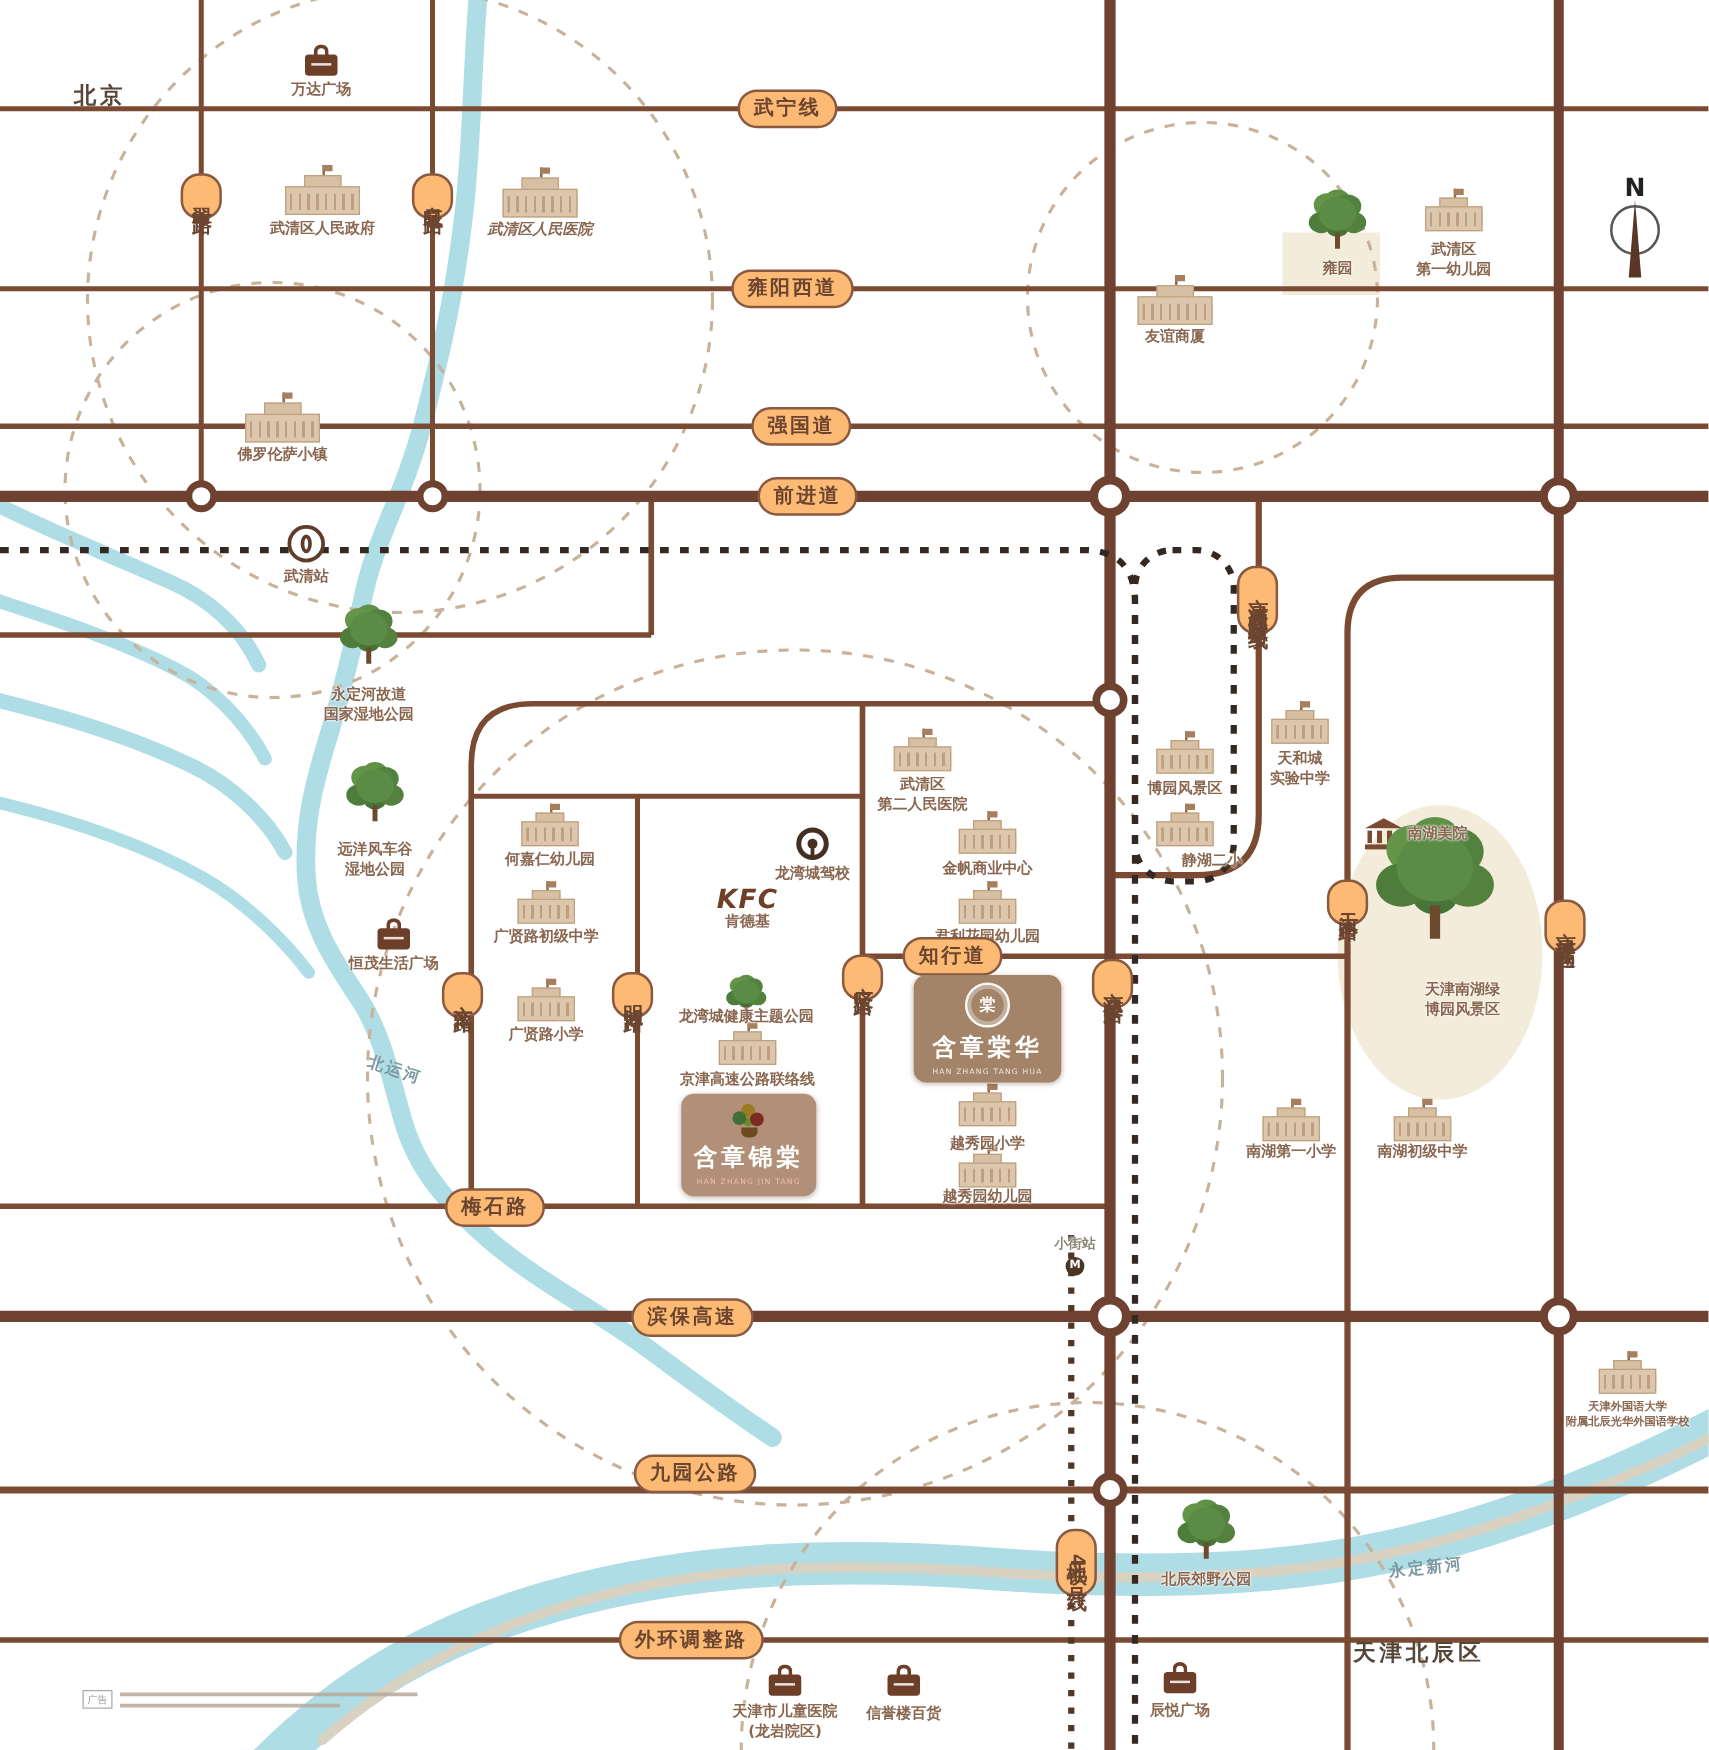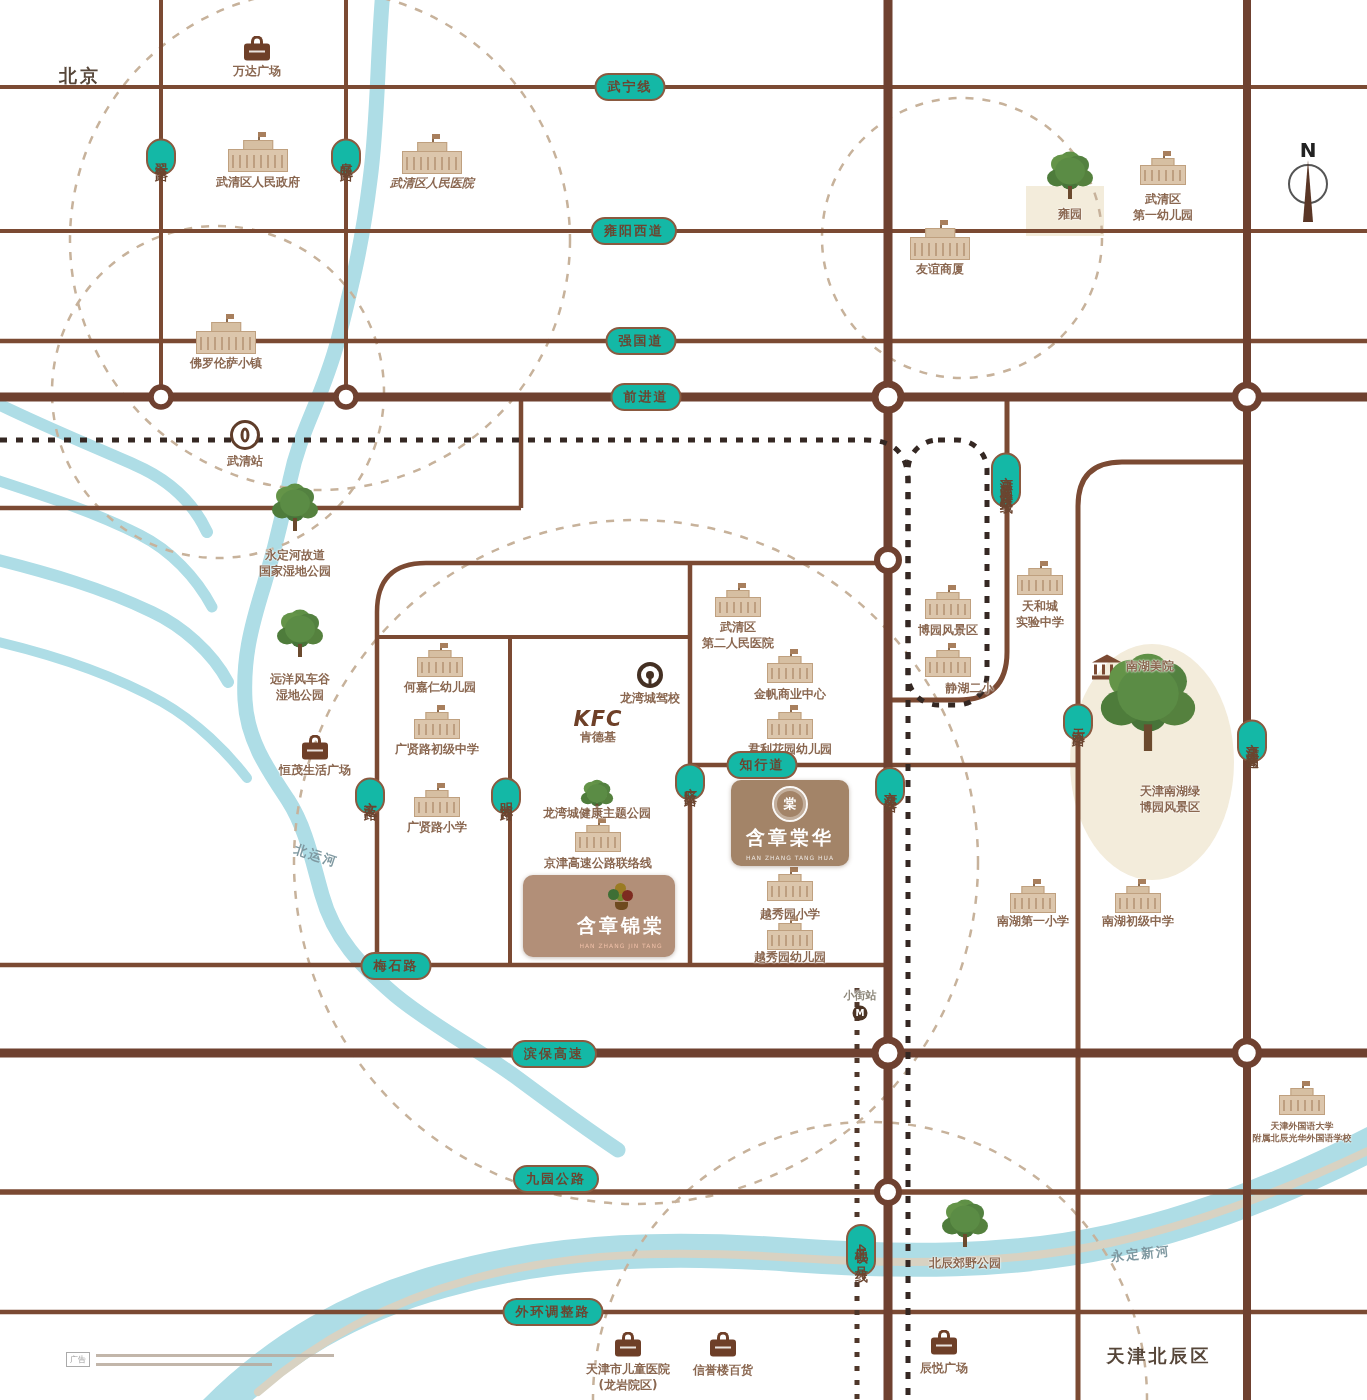--- a/index.html
+++ b/index.html
@@ -1,22 +1,22 @@
 <!DOCTYPE html>
 <html><head>
 <meta charset="utf-8">
 <style>
   html,body{margin:0;padding:0;background:#fff;}
   .stage{position:relative;width:1367px;height:1400px;background:#fff;overflow:hidden;
          font-family:"DejaVu Sans",sans-serif;}
   .stage svg{position:absolute;left:0;top:0;}
   #overlay{position:absolute;left:0;top:0;width:100%;height:100%;}
   
-  .pill{position:absolute;transform:translate(-50%,-50%);background:#14b8a6;border:2px solid #8a5a40;
-        border-radius:16px;color:#6b4530;font-weight:bold;font-size:13px;letter-spacing:2px;
+  .pill{position:absolute;transform:translate(-50%,-50%);background:#fdba74;border:2px solid #8a5a40;
+        border-radius:16px;color:#6b4530;font-weight:bold;font-size:16px;letter-spacing:2px;
         padding:3px 11px;white-space:nowrap;box-sizing:border-box;text-align:center;z-index:6;}
   .pill.v{writing-mode:vertical-rl;padding:12px 4px;letter-spacing:3px;border-radius:15px;}
   
   .poi{position:absolute;transform:translate(-50%,-50%);z-index:4;}
   .poi-label{position:absolute;transform:translate(-50%,0);color:#8a6750;font-weight:bold;
              font-size:12px;line-height:1.3;text-align:center;white-space:nowrap;z-index:5;
              text-shadow:0 0 2px #fff,0 0 2px #fff;}
   .poi-label.sm{font-size:9px;}
   .poi-label.right{transform:translate(0,-50%);text-align:left;}
   .poi-label.above{transform:translate(-50%,-100%);color:#8c8679;font-size:11px;}
@@ -544,29 +544,29 @@
       </div>
       <div class="poi" style="left: 944px; top: 1342px;">
         <div class="bagi">
           <i class="bb"></i>
         </div>
       </div>
       <div class="poi-label" style="left: 944px; top: 1361px;">
         <div>辰悦广场</div>
       </div>
       <div class="region-label" style="left: 80px; top: 44px; margin-top: 32px;">北京</div>
-      <div class="region-label" style="left: 1135px; top: 1356px; margin-left: 24px;">天津北辰区</div>
+      <div class="region-label" style="left: 1135px; top: 1322px;">天津北辰区</div>
       <div class="river-label" style="left: 316px; top: 856px; transform: translate(-50%, -50%) rotate(18deg);">北运河</div>
       <div class="river-label" style="left: 1141px; top: 1254px; transform: translate(-50%, -50%) rotate(-6deg);">永定新河</div>
       <div class="brand" style="left: 790px; top: 823px; width: 118px; height: 86px; background: rgb(163, 132, 104);">
         <div class="ringem">棠</div>
         <div class="bname">含章棠华</div>
         <div class="bsub">HAN ZHANG TANG HUA</div>
       </div>
-      <div class="brand jin" style="left: 599px; top: 916px; width: 108px; height: 82px; background: rgb(178, 143, 120); padding-left: 44px;">
+      <div class="brand jin" style="left: 599px; top: 916px; width: 108px; height: 82px; background: rgb(178, 143, 120);">
         <div class="basketem"></div>
         <div class="bname">含章锦棠</div>
         <div class="bsub">HAN ZHANG JIN TANG</div>
       </div>
     </div>
 
   <div class="compass">
     <div class="cN">N</div>
     <div class="cCircle">
       <div class="needle"></div>

